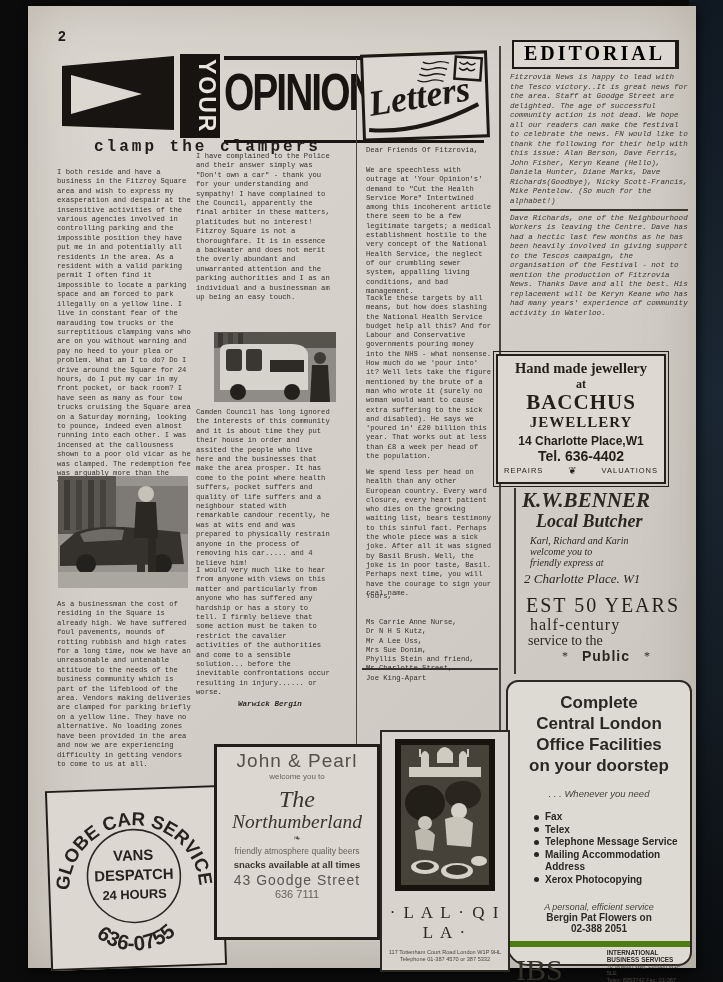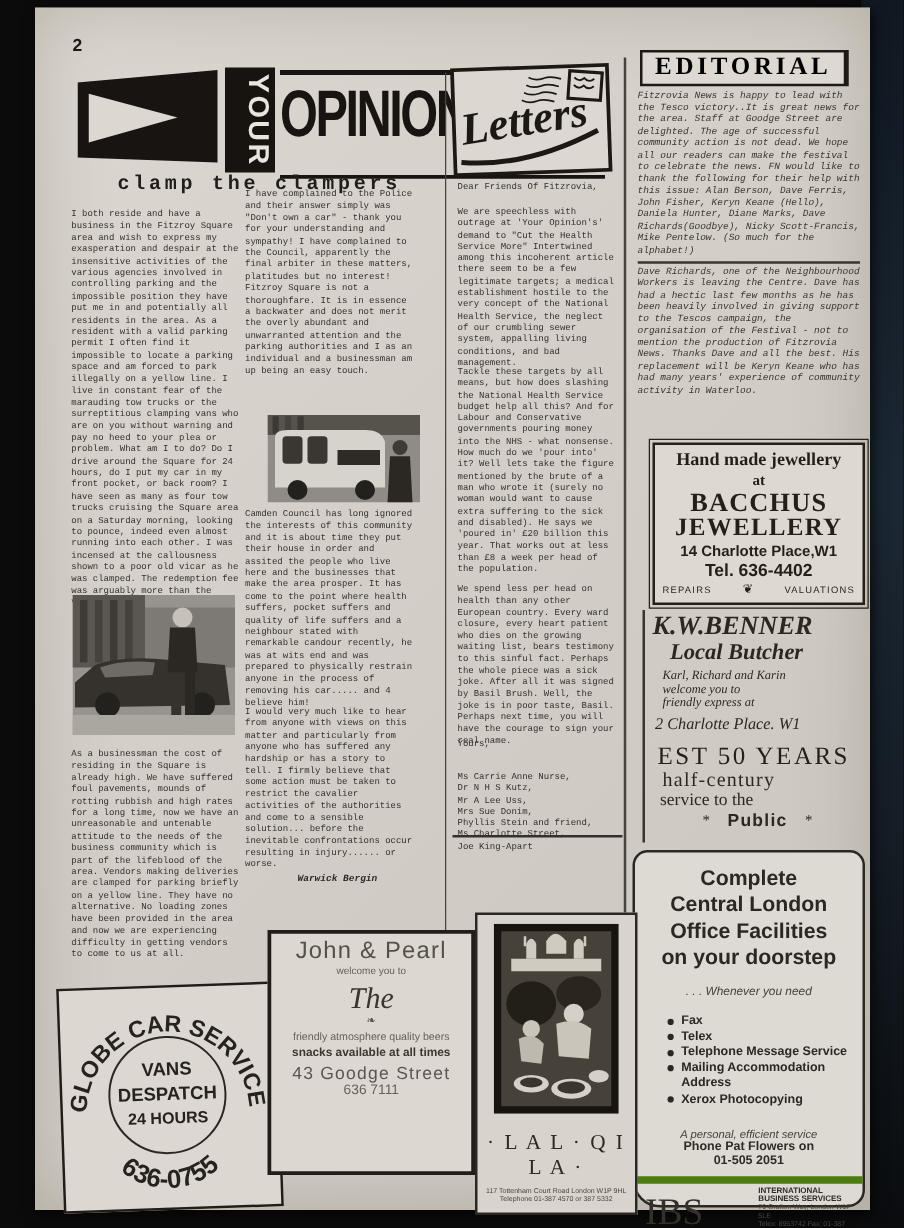--- a/index.html
+++ b/index.html
@@ -162,25 +162,25 @@
 
   <div class="abs" style="left:482px;top:34px;width:182px;height:310px;overflow:hidden;">
     <div style="border:2.5px solid #1d1a15;border-right-width:4px;display:inline-block;padding:0 10px 2px 10px;margin-left:2px;background:#ddd9d2;">
       <span class="ed-title">EDITORIAL</span>
     </div>
     <div class="ed-t" style="margin-top:4px;width:180px;">Fitzrovia News is happy to lead with the Tesco victory..It is great news for the area. Staff at Goodge Street are delighted. The age of successful community action is not dead. We hope all our readers can make the festival to celebrate the news. FN would like to thank the following for their help with this issue:  Alan Berson, Dave Ferris, John Fisher, Keryn Keane (Hello), Daniela Hunter, Diane Marks, Dave Richards(Goodbye), Nicky Scott-Francis, Mike Pentelow. (So much for the alphabet!)</div>
     <div style="width:178px;height:1.5px;background:#3a372f;margin:3px 0;"></div>
     <div class="ed-t" style="width:180px;">Dave Richards, one of the Neighbourhood Workers is leaving the Centre. Dave has had a hectic last few months as he has been heavily involved in giving support to the Tescos campaign, the organisation of the Festival - not to mention the production of Fitzrovia News. Thanks Dave and all the best. His replacement will be Keryn Keane who has had many years' experience of community activity in Waterloo.</div>
   </div>
 
-  <div class="abs bacchus" style="left:494px;top:348px;width:166px;height:126px;">
+  <div class="abs bacchus" style="left:468px;top:348px;width:166px;height:126px;">
     <div class="bac-serif" style="font-size:14.5px;margin-top:4px;font-weight:bold;">Hand made jewellery</div>
     <div class="bac-serif" style="font-size:12px;font-weight:bold;">at</div>
     <div class="bac-serif" style="font-size:21px;font-weight:bold;letter-spacing:1px;line-height:20px;">BACCHUS</div>
-    <div class="bac-serif" style="font-size:20px;font-weight:bold;letter-spacing:1px;line-height:21px;">JEWELLERY</div>
+    <div class="bac-serif" style="font-size:15px;font-weight:bold;letter-spacing:1px;line-height:21px;">JEWELLERY</div>
     <div style="font-size:12px;font-weight:bold;margin-top:1px;">14 Charlotte Place,W1</div>
     <div style="font-size:14px;font-weight:bold;">Tel. 636-4402</div>
     <div style="display:flex;justify-content:space-between;align-items:center;padding:1px 6px;">
       <span style="font-size:7.5px;letter-spacing:1px;">REPAIRS</span>
       <span style="font-size:10px;">❦</span>
       <span style="font-size:7.5px;letter-spacing:1px;">VALUATIONS</span>
     </div>
   </div>
 
   <div class="abs benner" style="left:486px;top:482px;width:168px;height:186px;padding-left:6px;">
@@ -222,22 +222,22 @@
       <div class="bullet-row" style="width:130px;">
           <span class="dot"></span>
           <span>Mailing Accommodation Address</span>
         </div>
       <div class="bullet-row">
           <span class="dot"></span>
           <span>Xerox Photocopying</span>
         </div>
     </div>
     <div style="font-style:italic;font-size:9px;text-align:center;margin-top:16px;color:#46423b;">A personal, efficient service</div>
-    <div style="font-weight:bold;font-size:10px;text-align:center;">Phone Pat Flowers on</div>
-    <div style="font-weight:bold;font-size:10px;text-align:center;">01-505 2051</div>
+    <div style="font-weight:bold;font-size:10px;text-align:center;">Bergin Pat Flowers on</div>
+    <div style="font-weight:bold;font-size:10px;text-align:center;">02-388 2051</div>
     <div style="border-top:6px solid #4d7c0f;margin-top:7px;display:flex;align-items:center;padding:2px 6px 0 8px;gap:36px;">
       <span style="font-family:'Liberation Serif',serif;font-size:30px;line-height:30px;color:#33302a;">IBS</span>
       <span style="margin-left:8px;">
         <span style="display:block;font-weight:bold;font-size:6.4px;color:#2e2b25;">INTERNATIONAL BUSINESS SERVICES</span>
         <span style="display:block;" class="tiny">70 Grafton Way, London W1P 5LE</span>
         <span style="display:block;" class="tiny">Telex: 8953742   Fax: 01-387 5324</span>
       </span>
     </div>
   </div>
 
@@ -257,20 +257,21 @@
       <text x="85" y="70" text-anchor="middle" font-family="Liberation Sans, sans-serif" font-weight="bold" font-size="15" fill="#26231e">VANS</text>
       <text x="85" y="90" text-anchor="middle" font-family="Liberation Sans, sans-serif" font-weight="bold" font-size="15" fill="#26231e">DESPATCH</text>
       <text x="85" y="109" text-anchor="middle" font-family="Liberation Sans, sans-serif" font-weight="bold" font-size="13" fill="#26231e">24 HOURS</text>
     </svg>
   </div>
 
   <div class="abs north" style="left:186px;top:738px;width:160px;height:190px;">
     <div style="font-size:19px;letter-spacing:1px;color:#54504a;margin-top:3px;">John &amp; Pearl</div>
     <div style="font-size:8px;color:#66625b;">welcome you to</div>
     <div class="north-serif" style="font-size:24px;line-height:24px;margin-top:6px;">The</div>
+    <div class="north-serif" style="font-size:19.5px;line-height:22px;">Northumberland</div>
     <div style="font-size:9px;color:#54504a;">❧</div>
     <div style="font-size:8.5px;color:#66625b;margin-top:3px;">friendly atmosphere  quality beers</div>
     <div style="font-size:9.5px;font-weight:bold;color:#3b3831;margin-top:3px;">snacks available at all times</div>
     <div style="font-size:14px;color:#595550;margin-top:2px;letter-spacing:1px;">43 Goodge Street</div>
     <div style="font-size:11px;color:#66625b;">636 7111</div>
   </div>
 
   <div class="abs lal" style="left:352px;top:724px;width:126px;height:238px;">
     <svg style="margin-top:7px;" width="100" height="152" viewBox="0 0 100 152">
       <rect width="100" height="152" fill="#17140f"></rect>

